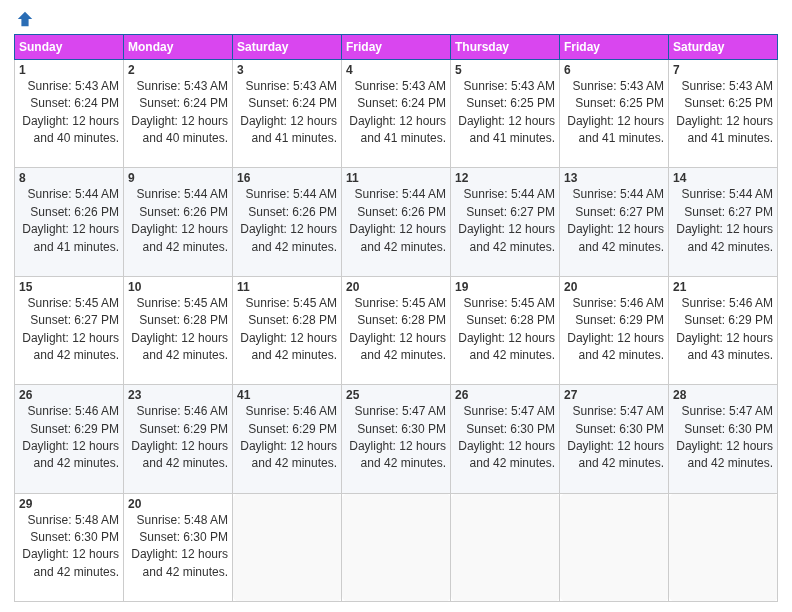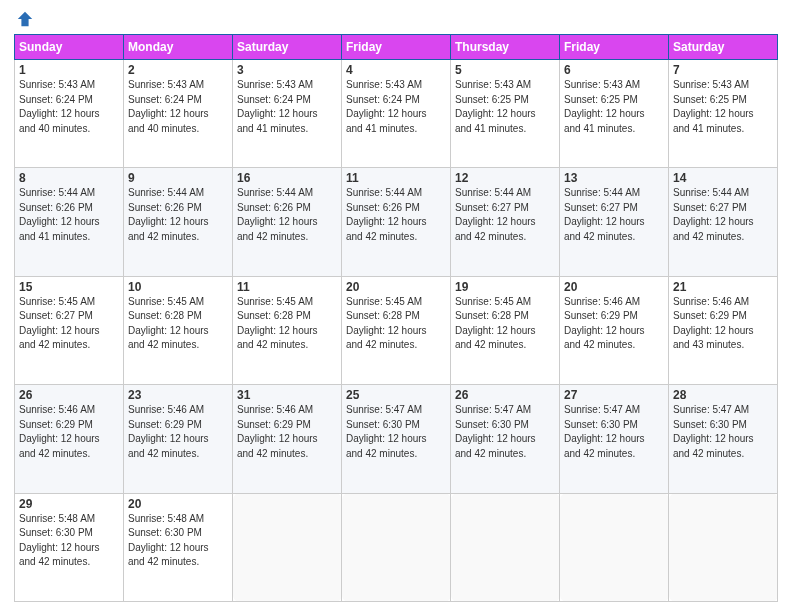--- a/index.html
+++ b/index.html
@@ -90,23 +90,24 @@
       background: #f5f7fa;
     }
     .day-num {
       font-size: 12px;
       font-weight: bold;
       color: #333;
       display: block;
       margin-bottom: 1px;
     }
     .day-info {
-      font-size: 10px;
+      font-size: 12px;
       color: #333;
       line-height: 1.45;
+      text-align: right;
     }
     .empty-cell {
       background: #f9f9f9 !important;
     }
     .last-row td {
       height: 72px;
       border-radius: 7px;
     }
   </style>
 </head>
@@ -281,21 +282,21 @@
 Sunset: 6:29 PM
 Daylight: 12 hours and 42 minutes.</div>
           </td>
           <td>
             <span class="day-num">23</span>
             <div class="day-info" style="white-space: pre-line;">Sunrise: 5:46 AM
 Sunset: 6:29 PM
 Daylight: 12 hours and 42 minutes.</div>
           </td>
           <td>
-            <span class="day-num">31</span>
+            <span class="day-num">41</span>
             <div class="day-info" style="white-space: pre-line;">Sunrise: 5:46 AM
 Sunset: 6:29 PM
 Daylight: 12 hours and 42 minutes.</div>
           </td>
           <td>
             <span class="day-num">25</span>
             <div class="day-info" style="white-space: pre-line;">Sunrise: 5:47 AM
 Sunset: 6:30 PM
 Daylight: 12 hours and 42 minutes.</div>
           </td>

